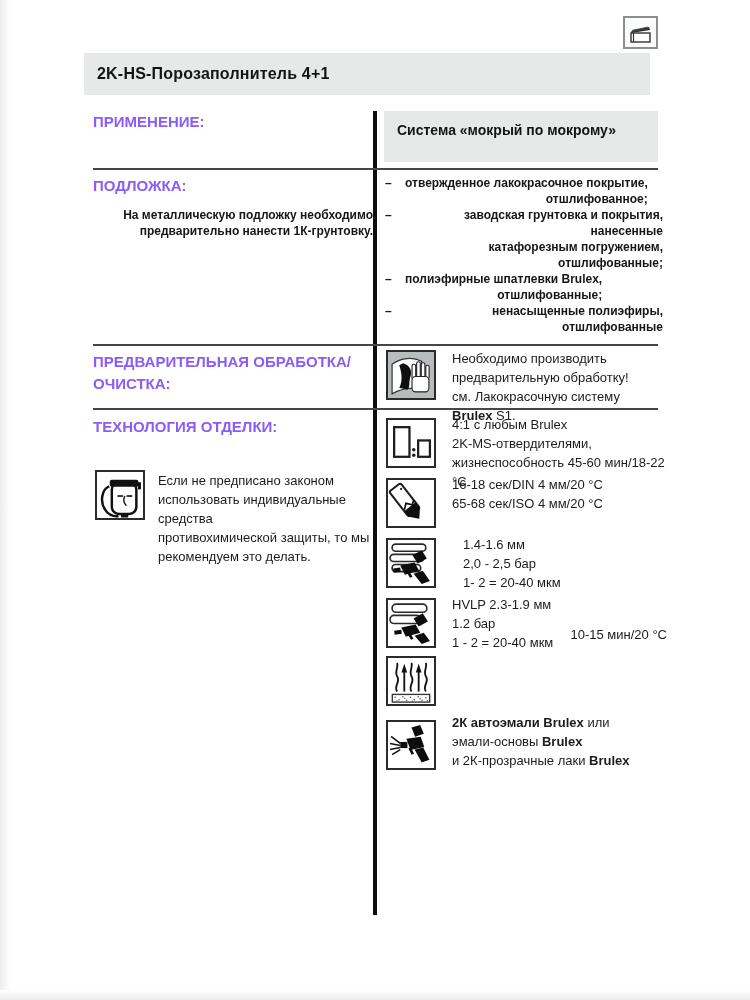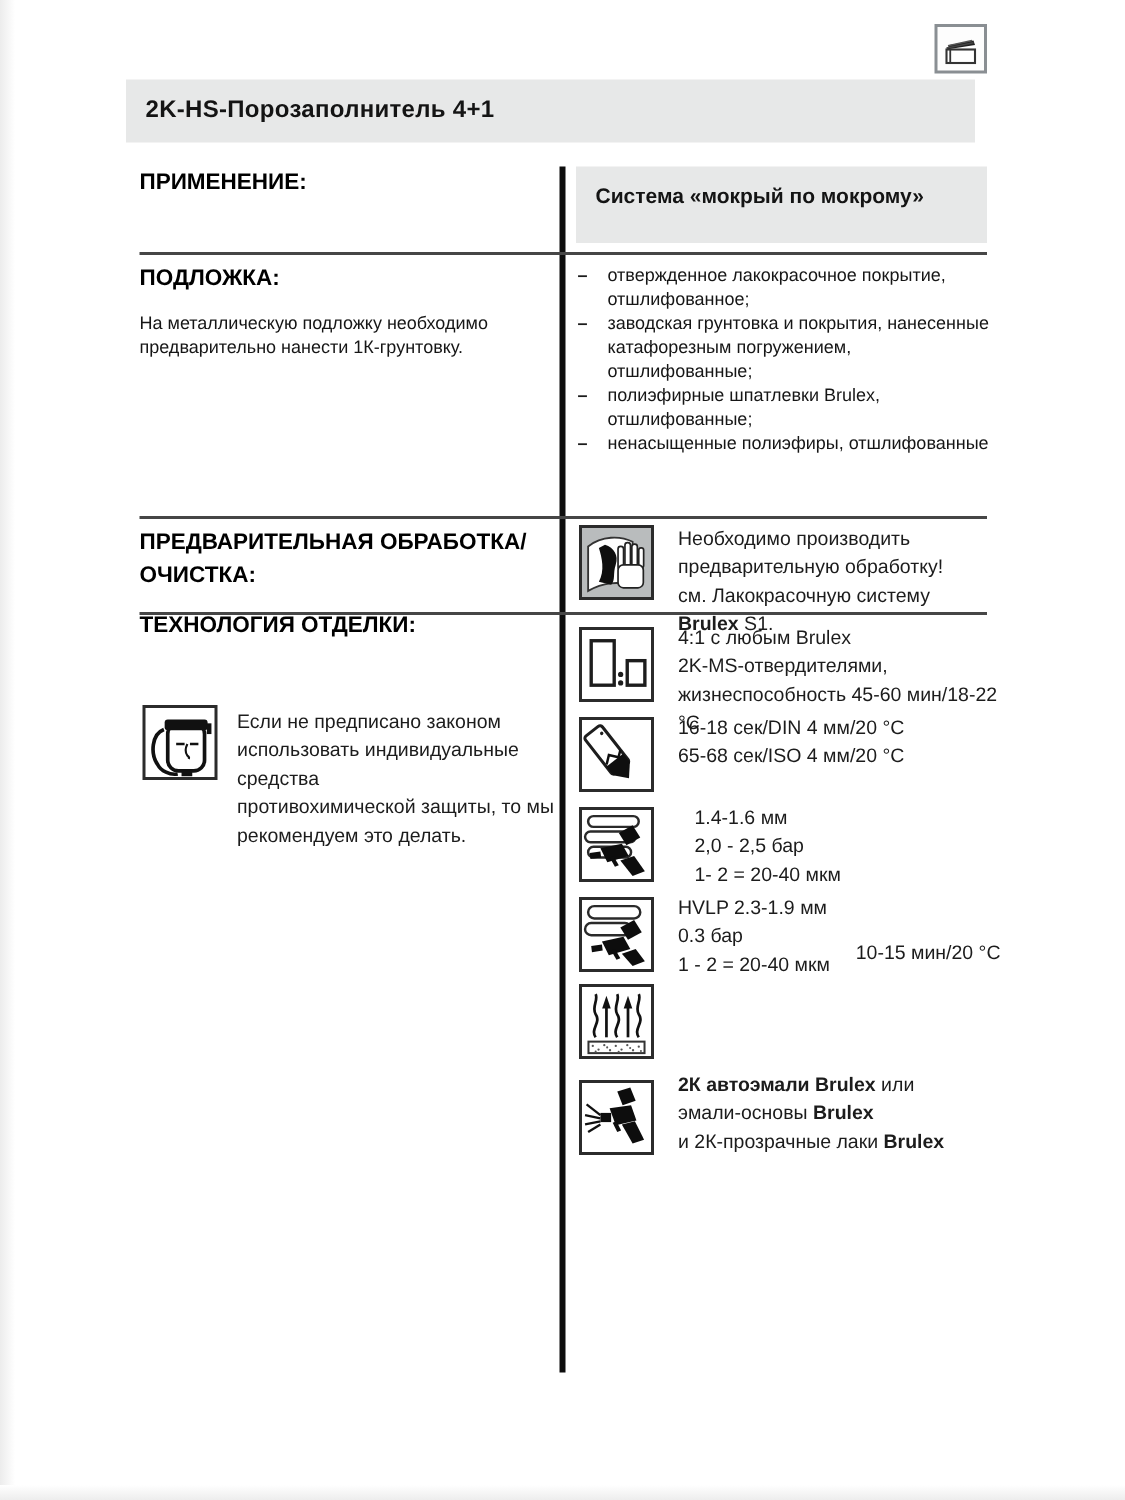--- a/index.html
+++ b/index.html
@@ -11,28 +11,28 @@
   .edge-l{position:absolute;left:0;top:0;bottom:0;width:10px;
     background:linear-gradient(90deg,#ececec,#ffffff);}
   .edge-b{position:absolute;left:0;right:0;bottom:0;height:10px;
     background:linear-gradient(0deg,#ededed,#ffffff);}
   .abs{position:absolute;}
   .title-bar{
     left:84px;top:53px;width:566px;height:42px;background:#e7e8e8;
     display:flex;align-items:center;padding-left:13px;box-sizing:border-box;
     font-size:16px;font-weight:700;letter-spacing:.2px;color:#141414;
   }
-  .heading{font-size:15px;font-weight:700;color:#000000;white-space:pre-line;line-height:22px;}
+  .heading{font-size:15px;font-weight:700;color:#8b5cf6;white-space:pre-line;line-height:22px;}
   .sysbox{
     left:384px;top:111px;width:274px;height:51px;background:#e7e8e8;
     box-sizing:border-box;padding:11px 0 0 13px;font-size:14px;font-weight:700;color:#141414;
   }
   .rule{left:93px;width:565px;height:2px;background:#464646;}
   .divider{left:373px;top:111px;width:4px;height:804px;background:#0d0d0d;}
-  .body-bold{font-size:12px;font-weight:400;line-height:16px;white-space:pre-line;color:#161616;}
+  .body-bold{font-size:12px;font-weight:700;line-height:16px;white-space:pre-line;color:#161616;text-align:right;}
   .rich{font-size:13px;line-height:19px;color:#1c1c1c;}
   .list{left:385px;top:175px;width:278px;}
   .list-item{display:flex;}
   .list-item .dash{width:20px;flex:0 0 20px;font-weight:700;font-size:12px;line-height:16px;}
   .ibox{position:absolute;width:50px;height:50px;border:2.5px solid #2b2b2b;
     background:#fff;box-sizing:border-box;}
   .ibox svg{display:block;width:100%;height:100%;}
   .corner{position:absolute;left:623px;top:16px;width:35px;height:33px;
     border:2px solid #8a8f93;background:#fdfdfd;box-sizing:border-box;}
   .corner svg{display:block;width:100%;height:100%;}
@@ -109,21 +109,21 @@
     </svg>
   </div>
   <div class="abs rich" style="left:452px;top:349px;width:210px;">
       <div><span>Необходимо производить</span></div>
       <div><span>предварительную обработку!</span></div>
       <div><span>см. Лакокрасочную систему </span><span style="font-weight: 700;">Brulex</span><span> S1.</span></div>
     </div>
 
   <div class="abs rule" style="top:408px;"></div>
 
-  <div class="abs heading" style="left:93px;top:406px;">ТЕХНОЛОГИЯ ОТДЕЛКИ:</div>
+  <div class="abs heading" style="left:93px;top:416px;">ТЕХНОЛОГИЯ ОТДЕЛКИ:</div>
 
   <div class="ibox" style="left:95px;top:470px;">
     <svg viewBox="0 0 45 45">
       <path d="M12 14 C4 17 3 30 8 37 C10 41 16 44 21 43" stroke="#111" stroke-width="2.4" fill="none"></path>
       <rect x="14.5" y="10" width="24" height="31" rx="7" fill="#fff" stroke="#111" stroke-width="2.4"></rect>
       <rect x="12.5" y="7.5" width="28" height="7" rx="2" fill="#111"></rect>
       <rect x="40" y="10" width="3" height="7" fill="#111"></rect>
       <line x1="20" y1="23.5" x2="25.5" y2="23.5" stroke="#111" stroke-width="1.6"></line>
       <line x1="29" y1="23.5" x2="34.5" y2="23.5" stroke="#111" stroke-width="1.6"></line>
       <path d="M27.3 23.5 c-1.6 3.2 -1.6 5.4 0 7.6 c1 0.6 1.4 1.2 0.9 2.1" stroke="#111" stroke-width="1.4" fill="none"></path>
@@ -192,21 +192,21 @@
         <path d="M6 30 l7 -1 0.5 4 -7 1 z"></path>
         <path d="M13 27 l14 -3 4.5 8 -14 4 z"></path>
         <path d="M25 18 l9 -5 5 8 -9 5 z"></path>
         <path d="M26 35 l9 -3 6 8 -8 3 z"></path>
         <path d="M19 33 l3.5 6 2.5 -1 -3.5 -6 z"></path>
       </g>
     </svg>
   </div>
   <div class="abs rich" style="left:452px;top:595px;width:215px;">
       <div><span>HVLP 2.3-1.9 мм</span></div>
-      <div><span>0.3 бар</span></div>
+      <div><span>1.2 бар</span></div>
       <div><span>1 - 2 = 20-40 мкм</span></div>
     </div>
 
   <div class="ibox" style="left:386px;top:656px;border-width:2px;">
     <svg viewBox="0 0 45 48">
       <rect x="3" y="38" width="39" height="8" fill="none" stroke="#333" stroke-width="1.4"></rect>
       <g fill="#555">
         <circle cx="6" cy="41" r="0.8"></circle>
           <circle cx="10" cy="43.5" r="0.8"></circle>
           <circle cx="14" cy="40.5" r="0.8"></circle>

